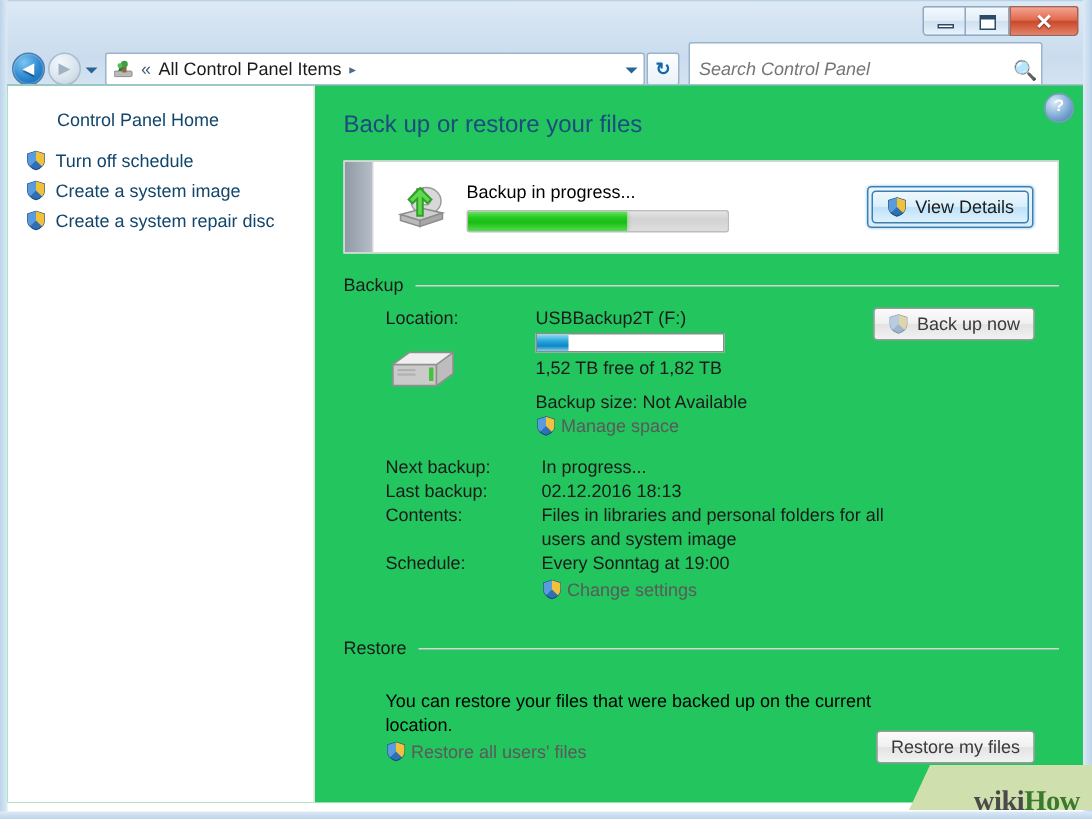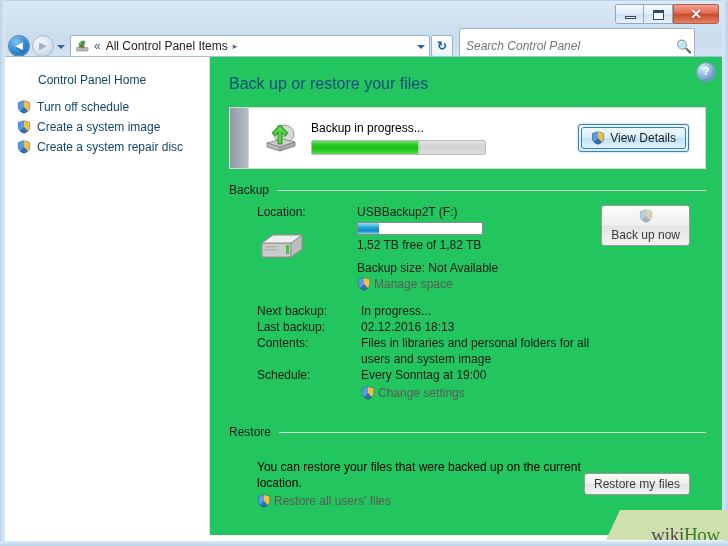--- a/index.html
+++ b/index.html
@@ -431,21 +431,21 @@
     border-radius: 3px;
     padding: 2px;
     display: inline-block;
     background: linear-gradient(to bottom, #eaf6fd, #d8eefb);
     box-shadow: 0 0 2px #6fb5e3;
   }
   .btn-focus .btn {
     border: 1px solid #3c7fb1;
     background: linear-gradient(to bottom, #eef7fd 0%, #d9effc 48%, #bde2fa 52%, #dff2fd 100%);
   }
-  .btn-gray { color: #3a3a3a; flex-direction: column; }
+  .btn-gray { color: #3a3a3a; }
 
   
   .group-head {
     display: flex;
     align-items: center;
     font-size: 12px;
     color: #1b1b1b;
     margin-bottom: 8px;
   }
   .group-head .rule {
@@ -505,21 +505,21 @@
     gap: 3px;
     font-size: 12px;
     color: #585858;
     margin-top: 2px;
     cursor: default;
   }
   .link-row .lbl { color: #5a5a5a; }
 
   .restore-body {
     display: flex;
-    align-items: center;
+    align-items: flex-end;
   }
   .restore-text {
     flex: 1;
     padding-left: 28px;
     font-size: 12px;
     line-height: 16px;
     max-width: 330px;
   }
   .restore-action { flex: none; padding-right: 16px; }
 
@@ -534,21 +534,21 @@
     clip-path: polygon(14px 0, 100% 0, 100% 100%, 0 100%);
     display: flex;
     align-items: center;
     justify-content: flex-end;
     padding-right: 8px;
     box-sizing: border-box;
   }
   .wm-text {
     font-family: "Liberation Serif", serif;
     font-size: 19px;
-    font-weight: normal;
+    font-weight: bold;
     letter-spacing: -.3px;
     margin-top: 20px;
   }
   .wm-wiki { color: #4a4a4a; }
   .wm-how { color: #3a7a2a; }
 
   .sep-space { height: 12px; }
 </style>
 </head>
 <body>

